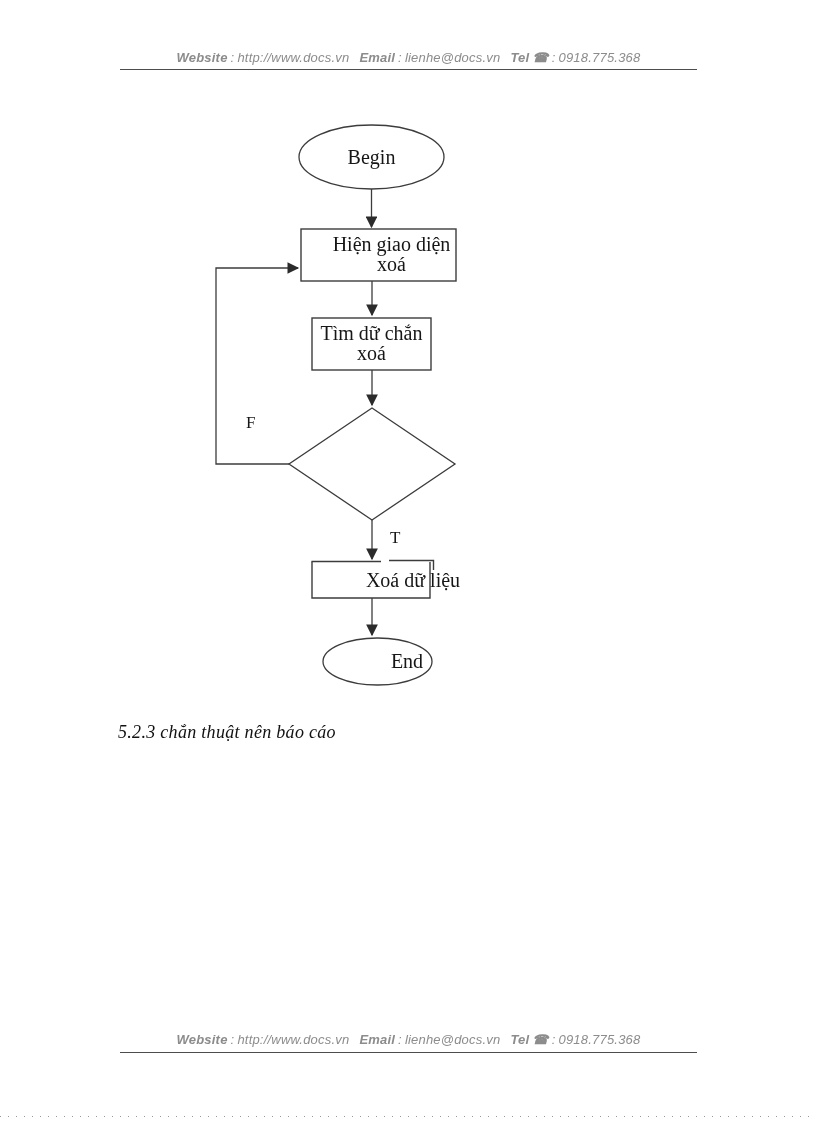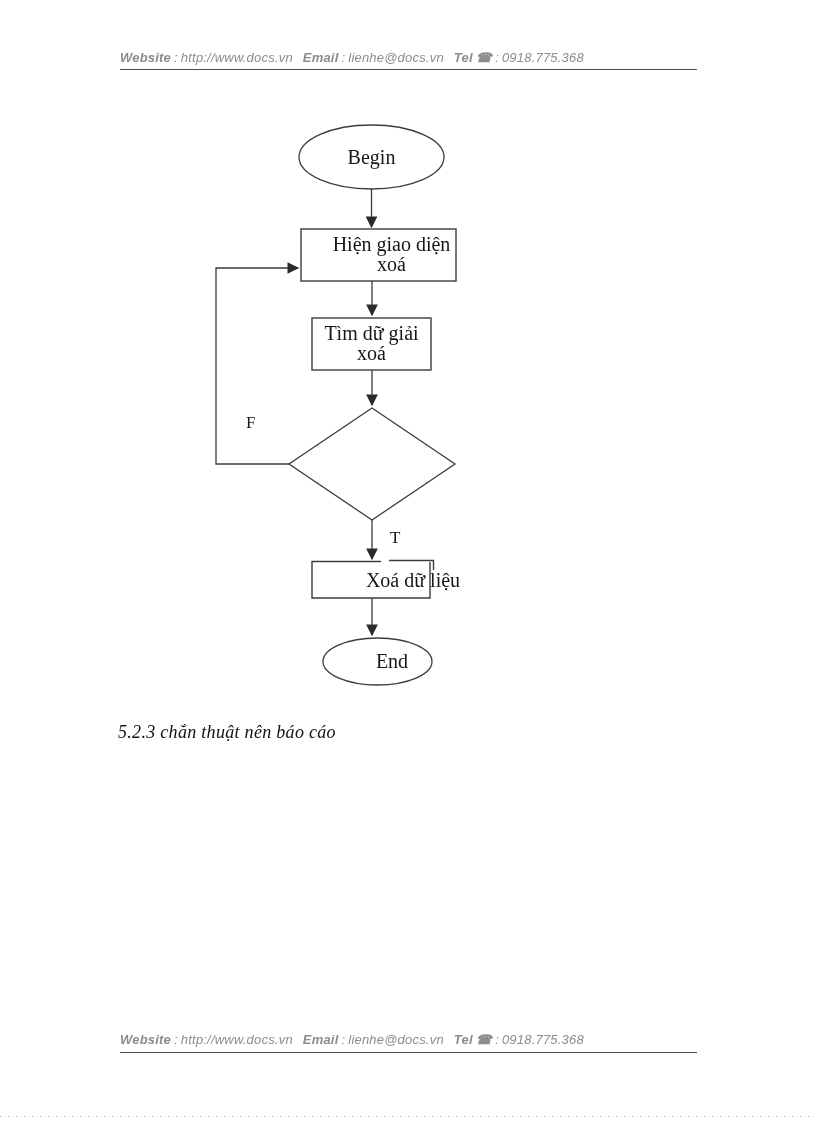--- a/index.html
+++ b/index.html
@@ -10,20 +10,21 @@
     background: #ffffff;
     overflow: hidden;
     font-family: "Liberation Serif", serif;
   }
 
   
   .pagebar {
     position: absolute;
     left: 120px;
     width: 577px;
+    text-align: center;
     font-family: "Liberation Sans", sans-serif;
     font-style: italic;
     font-size: 13px;
     color: #8c8c8c;
     white-space: nowrap;
     letter-spacing: 0.2px;
   }
   .pagebar .lbl { font-weight: bold; }
   .pagebar .gap { display: inline-block; width: 10px; }
   .pagebar .sgap { display: inline-block; width: 3px; }
@@ -117,31 +118,31 @@
   </svg>
 
   <div class="fc-label" style="left:299px; top:147px; width:145px;">Begin</div>
 
   <div class="fc-label" style="left:301px; top:234px; width:181px;">
     <div>Hiện giao diện</div>
     <div>xoá</div>
   </div>
 
   <div class="fc-label" style="left:312px; top:323px; width:119px;">
-    <div>Tìm dữ giải</div>
+    <div>Tìm dữ chắn</div>
     <div>xoá</div>
   </div>
 
 
   <div class="fc-branch" style="left:246px; top:413px;">F</div>
   <div class="fc-branch" style="left:390px; top:528px;">T</div>
 
   <div class="fc-label" style="left:312px; top:570px; width:118px;padding-left:42px;">Xoá dữ liệu</div>
 
-  <div class="fc-label" style="left:339px; top:651px; width:106px;">End</div>
+  <div class="fc-label" style="left:325px; top:651px; width:106px;padding-left:29px;">End</div>
 
   <div class="caption">5.2.3 chắn thuật nên báo cáo</div>
 
   <div class="pagebar pagebar-bottom">
     <span class="lbl">Website</span><span class="sgap"></span><span>:</span><span class="sgap"></span><span>http://www.docs.vn</span><span class="gap"></span><span class="lbl">Email</span><span class="sgap"></span><span>:</span><span class="sgap"></span><span>lienhe@docs.vn</span><span class="gap"></span><span class="lbl">Tel</span><span class="sgap"></span><span class="lbl">☎</span><span class="sgap"></span><span>:</span><span class="sgap"></span><span>0918.775.368</span>
   </div>
   <div class="bar-rule rule-bottom"></div>
 
   <div class="dotted-edge"></div>
 

